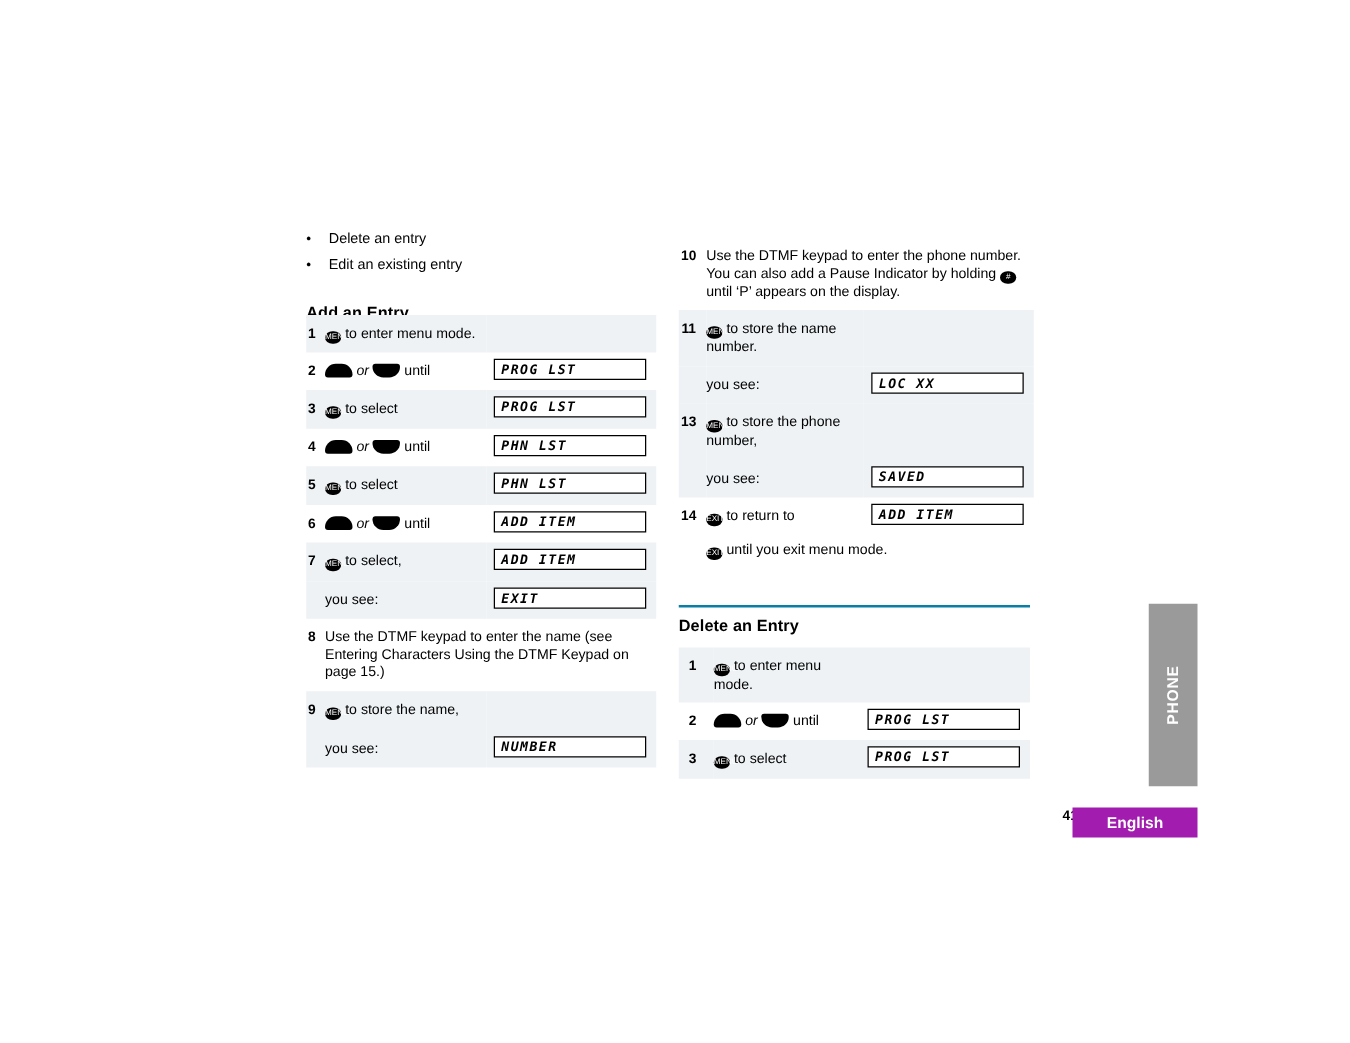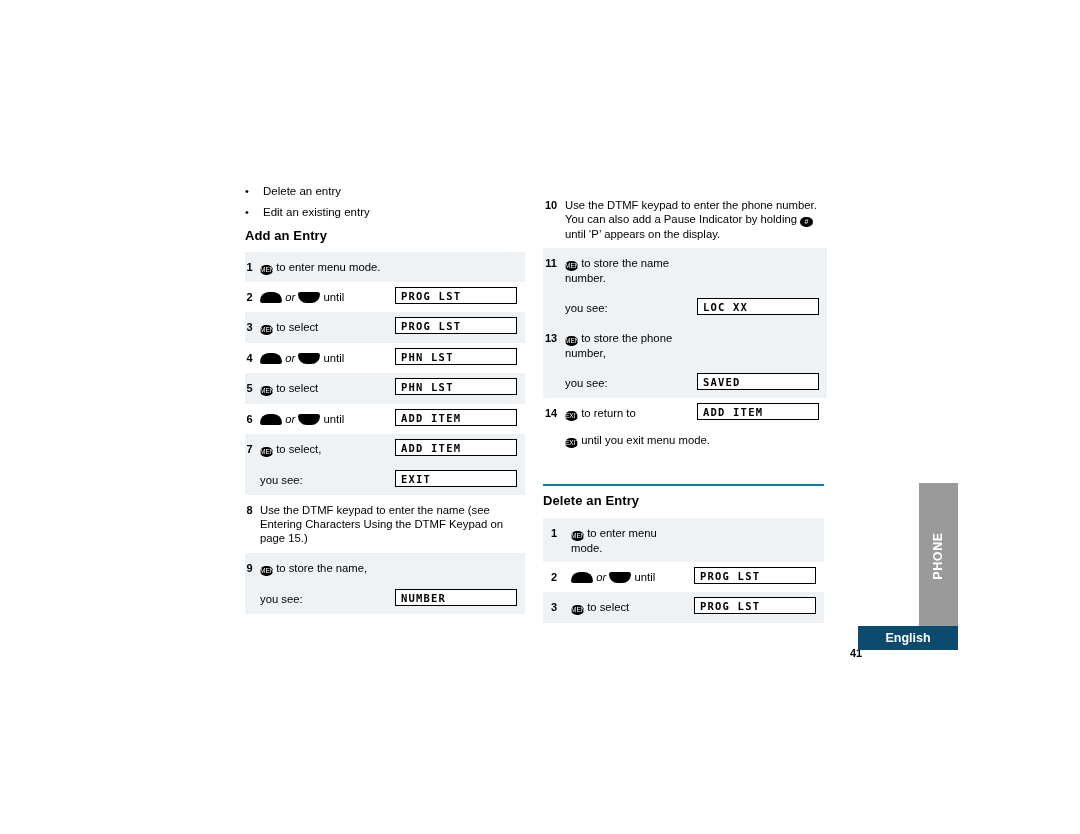--- a/index.html
+++ b/index.html
@@ -41,21 +41,21 @@
     font-size: 11px;
   }
   .bullet-text { flex: 1; }
 
   .section-head {
     position: absolute;
     font-weight: bold;
     font-size: 13px;
     letter-spacing: 0.1px;
   }
-  #add-entry-head { left: 245px; top: 228px; }
+  #add-entry-head { left: 245px; top: 242px; }
   #delete-entry-head { left: 543px; top: 493px; }
 
   
   .steps {
     position: absolute;
     border-collapse: collapse;
     font-size: 11.3px;
     line-height: 14px;
   }
   .steps tr { vertical-align: top; }
@@ -85,20 +85,21 @@
   .cell-inner.tall { padding: 8px 0 8px 0; }
 
   
   .lcd {
     display: inline-block;
     border: 1px solid #000;
     width: 122px;
     height: 17px;
     line-height: 17px;
     font-family: "DejaVu Sans Mono", monospace;
+    font-style: italic;
     font-size: 10.5px;
     letter-spacing: 1.2px;
     padding-left: 5px;
     box-sizing: border-box;
     background: #ffffff;
     font-weight: bold;
   }
   .lcd-wrap { padding: 5px 0 5px 0; display: block; }
 
   
@@ -155,24 +156,24 @@
     color: #ffffff;
     font-weight: bold;
     font-size: 12.5px;
     letter-spacing: 0.6px;
     text-align: center;
     line-height: 39px;
   }
   .english-tab {
     position: absolute;
     left: 858px;
-    top: 626px;
+    top: 646px;
     width: 100px;
     height: 24px;
-    background: #0c4a6e;
+    background: #a21caf;
     color: #ffffff;
     font-weight: bold;
     font-size: 12.5px;
     text-align: center;
     line-height: 24px;
   }
   .page-num {
     position: absolute;
     left: 850px;
     top: 647px;

